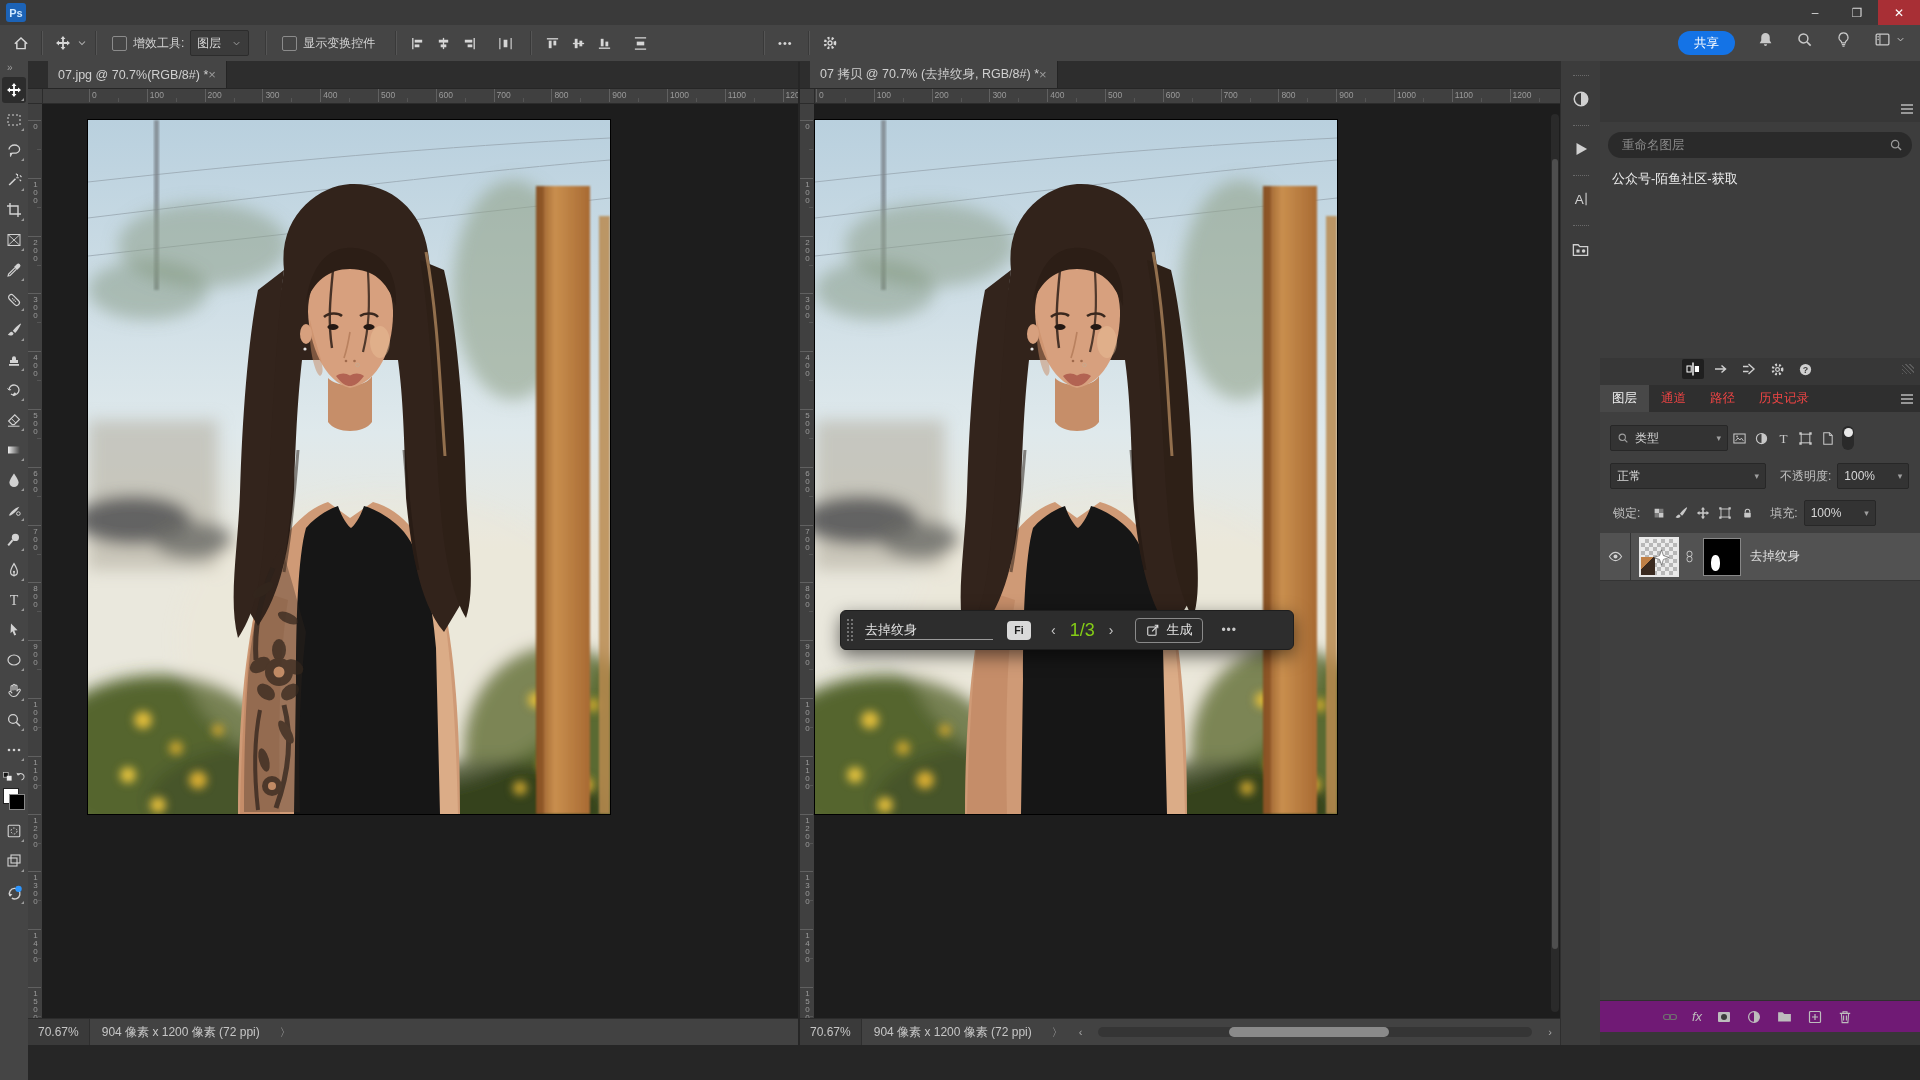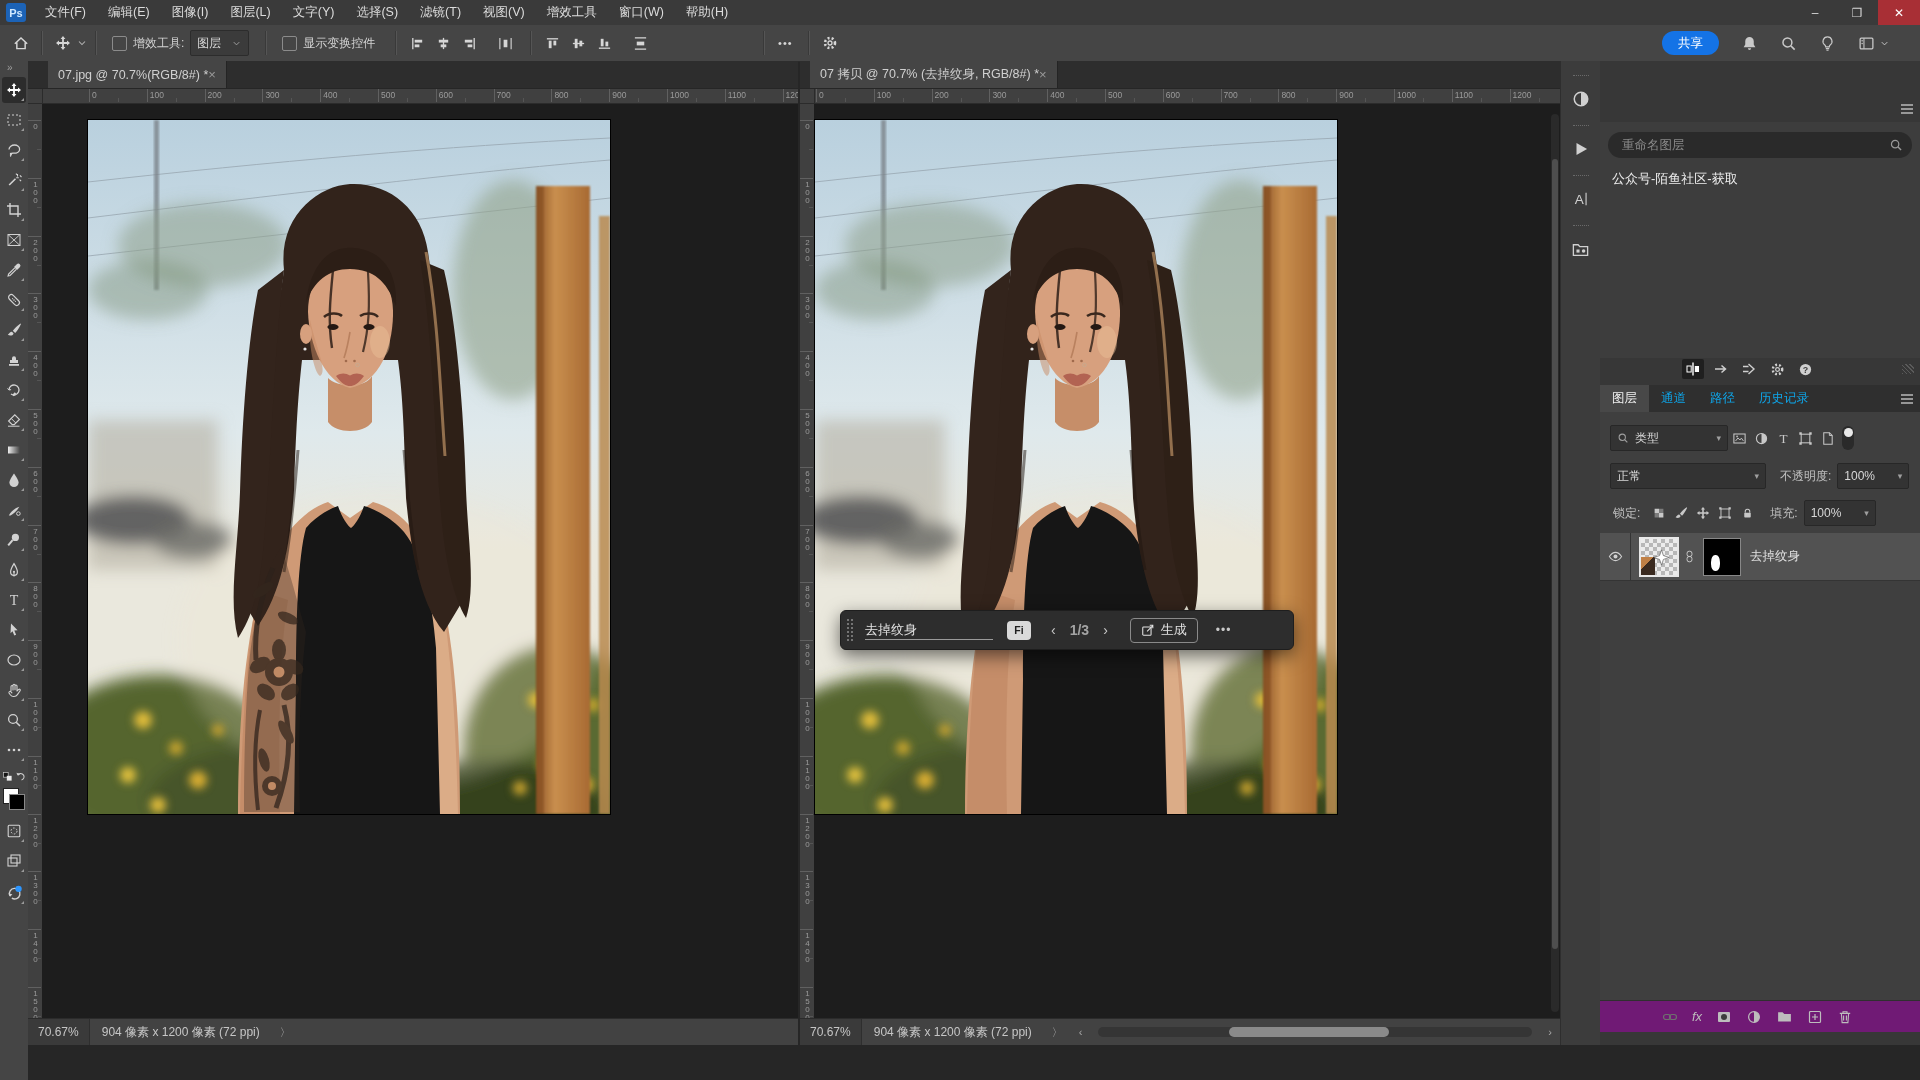--- a/index.html
+++ b/index.html
@@ -70,21 +70,21 @@
   
   .genbar{position:absolute;width:452px;height:38px;background:#2d2d2d;border:1px solid #1e1e1e;border-radius:6px;
           box-shadow:0 6px 18px rgba(0,0,0,.55);display:flex;align-items:center;z-index:5;}
   .grip{width:10px;margin:0 8px 0 6px;display:grid;grid-template-columns:2px 2px;gap:2px;}
   .grip i{width:2px;height:2px;background:#8d8d8d;border-radius:50%;}
   .genprompt{width:128px;background:transparent;border:none;outline:none;border-bottom:1px solid #9a9a9a;
              color:#e4e4e4;font-size:13px;font-family:inherit;padding:2px 0;}
   .fibadge{margin:0 10px 0 14px;width:24px;height:19px;background:#d9d9d9;color:#1f1f1f;font-weight:bold;
            font-size:10.5px;border-radius:4px;display:flex;align-items:center;justify-content:center;}
   .gnav{color:#c9c9c9;font-size:14px;padding:0 10px;}
-  .gcount{color:#a3a3a3;font-size:14px;padding:0 4px;font-weight:bold;}
+  .gcount{color:#84cc16;font-size:18px;padding:0 4px;}
   .genbtn{margin-left:12px;height:25px;display:flex;align-items:center;gap:6px;padding:0 10px;
           border:1px solid #8a8a8a;border-radius:4px;color:#e3e3e3;font-size:13px;background:transparent;}
   .gmore{color:#c9c9c9;margin-left:18px;letter-spacing:1px;font-size:12px;}
   
   .cstrip{position:absolute;left:1560px;top:61px;width:40px;height:984px;background:#3c3c3c;border-left:1px solid #2e2e2e;
           display:flex;flex-direction:column;align-items:center;padding-top:8px;box-sizing:border-box;}
   .cbtn{width:28px;height:28px;margin:6px 0;display:flex;align-items:center;justify-content:center;color:#d0d0d0;}
   .cgrip{width:16px;height:3px;border-top:1px dotted #6a6a6a;margin-top:6px;}
   
   .dock{position:absolute;left:1600px;top:61px;width:320px;height:984px;background:#373737;}
@@ -96,21 +96,21 @@
   .rsearch input{flex:1;background:transparent;border:none;outline:none;color:#d8d8d8;font-family:inherit;font-size:12.5px;}
   .rsearch input::placeholder{color:#8a8a8a;}
   .rsearch .mag{position:absolute;right:9px;top:6px;color:#9a9a9a;}
   .promo{margin:12px 4px 0;color:#efefef;font-size:13px;}
   .minibar{position:absolute;left:0;top:297px;width:320px;height:22px;display:flex;align-items:center;gap:6px;padding-left:82px;box-sizing:border-box;}
   .mbtn{width:22px;height:20px;display:flex;align-items:center;justify-content:center;color:#cfcfcf;border-radius:2px;}
   .mbtn.active{background:#1f1f1f;color:#fff;}
   .mgrip{position:absolute;right:6px;top:6px;width:12px;height:10px;
          background:repeating-linear-gradient(45deg,#5a5a5a 0 1px,transparent 1px 3px);}
   .ltabs{position:absolute;left:0;top:324px;width:320px;height:27px;background:#2f2f2f;display:flex;align-items:flex-end;}
-  .ltab{height:27px;display:flex;align-items:center;padding:0 12px;color:#0ea5e9;font-size:12.5px;}
+  .ltab{height:27px;display:flex;align-items:center;padding:0 12px;color:#ef4444;font-size:12.5px;}
   .ltab.active{background:#484848;color:#f0f0f0;}
   .lpanel{position:absolute;left:0;top:351px;width:320px;height:588px;background:#3f3f3f;}
   .frow{position:absolute;left:0;width:320px;display:flex;align-items:center;}
   .combo{height:24px;background:#333;border:1px solid #272727;border-radius:2px;display:flex;align-items:center;
          padding:0 6px;gap:6px;color:#d8d8d8;}
   .chev{color:#9f9f9f;font-size:9px;}
   .fico{width:22px;height:20px;display:flex;align-items:center;justify-content:center;color:#c8c8c8;}
   .pill{width:12px;height:24px;border-radius:6px;background:#2a2a2a;position:relative;}
   .pill i{position:absolute;left:1.5px;top:2px;width:9px;height:9px;border-radius:50%;background:#e8e8e8;}
   .dlabel{color:#c0c0c0;}
@@ -517,34 +517,20 @@
     <symbol id="i-star4" viewBox="0 0 16 16">
         <path fill="currentColor" stroke="#555" stroke-width=".6" d="M8 .8 L9.8 6.2 L15.2 8 L9.8 9.8 L8 15.2 L6.2 9.8 L.8 8 L6.2 6.2 Z"></path>
       </symbol>
   </defs>
 </svg>
 
 <div class="app">
 
   <div class="menubar">
     <div class="pslogo">Ps</div>
-    <div style="display:flex">
-
-    <div class="mi">文件(F)</div>
-        <div class="mi">编辑(E)</div>
-        <div class="mi">图像(I)</div>
-        <div class="mi">图层(L)</div>
-        <div class="mi">文字(Y)</div>
-        <div class="mi">选择(S)</div>
-        <div class="mi">滤镜(T)</div>
-        <div class="mi">视图(V)</div>
-        <div class="mi">增效工具</div>
-        <div class="mi">窗口(W)</div>
-        <div class="mi">帮助(H)</div>
-      </div>
     <div class="winctl">
       <div class="wbtn">–</div>
       <div class="wbtn">❐</div>
       <div class="wbtn close">✕</div>
     </div>
   </div>
 
   <div class="optionsbar">
     <div class="obtn" style="margin-left:8px">
         <svg class="ic" width="18" height="18">
@@ -615,21 +601,21 @@
         </svg>
       </div>
     <div class="sep" style="margin-left:110px"></div>
     <span class="obtn" style="letter-spacing:1px;font-size:11px">•••</span>
     <div class="sep" style="margin-left:10px"></div>
     <div class="obtn">
         <svg class="ic" width="16" height="16">
           <use href="#i-gear"></use>
         </svg>
       </div>
-    <div style="margin-left:auto;display:flex;align-items:center;gap:22px;padding-right:30px">
+    <div style="margin-left:auto;display:flex;align-items:flex-start;gap:22px;padding-right:14px">
       <div class="sharebtn">共享</div>
       <div style="color:#c9c9c9">
           <svg class="ic" width="17" height="17">
             <use href="#i-bell"></use>
           </svg>
         </div>
       <div style="color:#c9c9c9">
           <svg class="ic" width="17" height="17">
             <use href="#i-search"></use>
           </svg>

